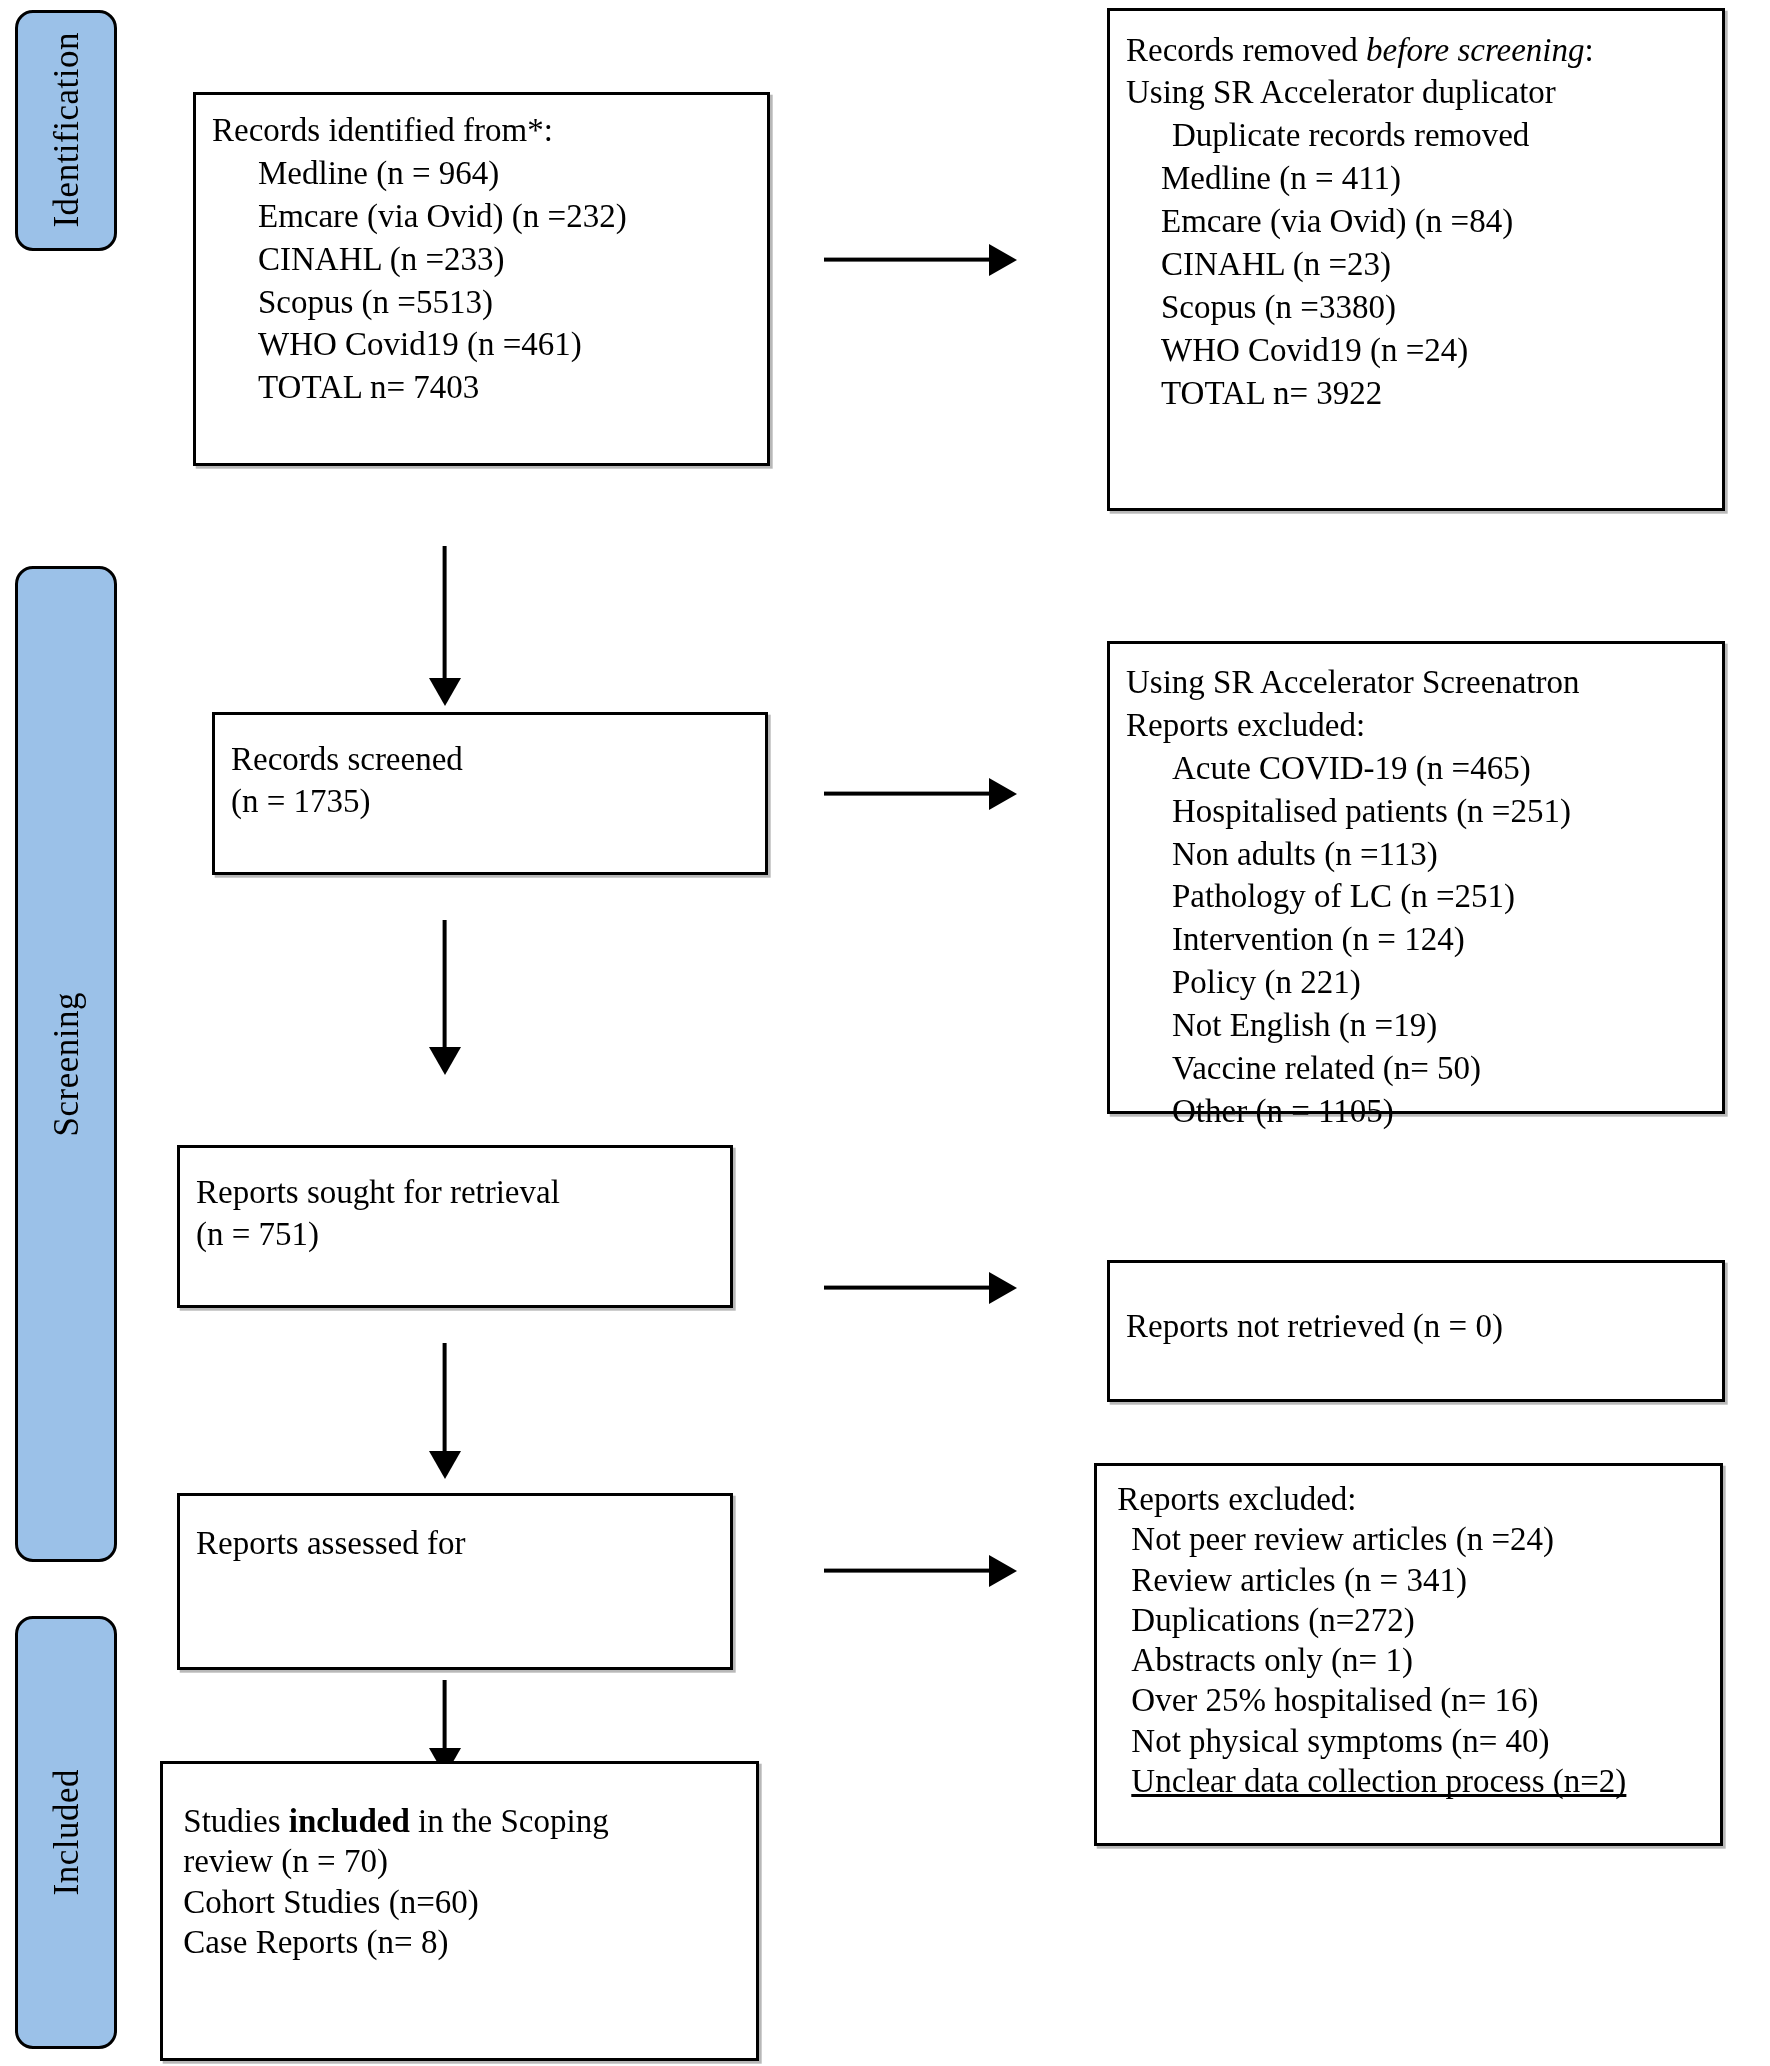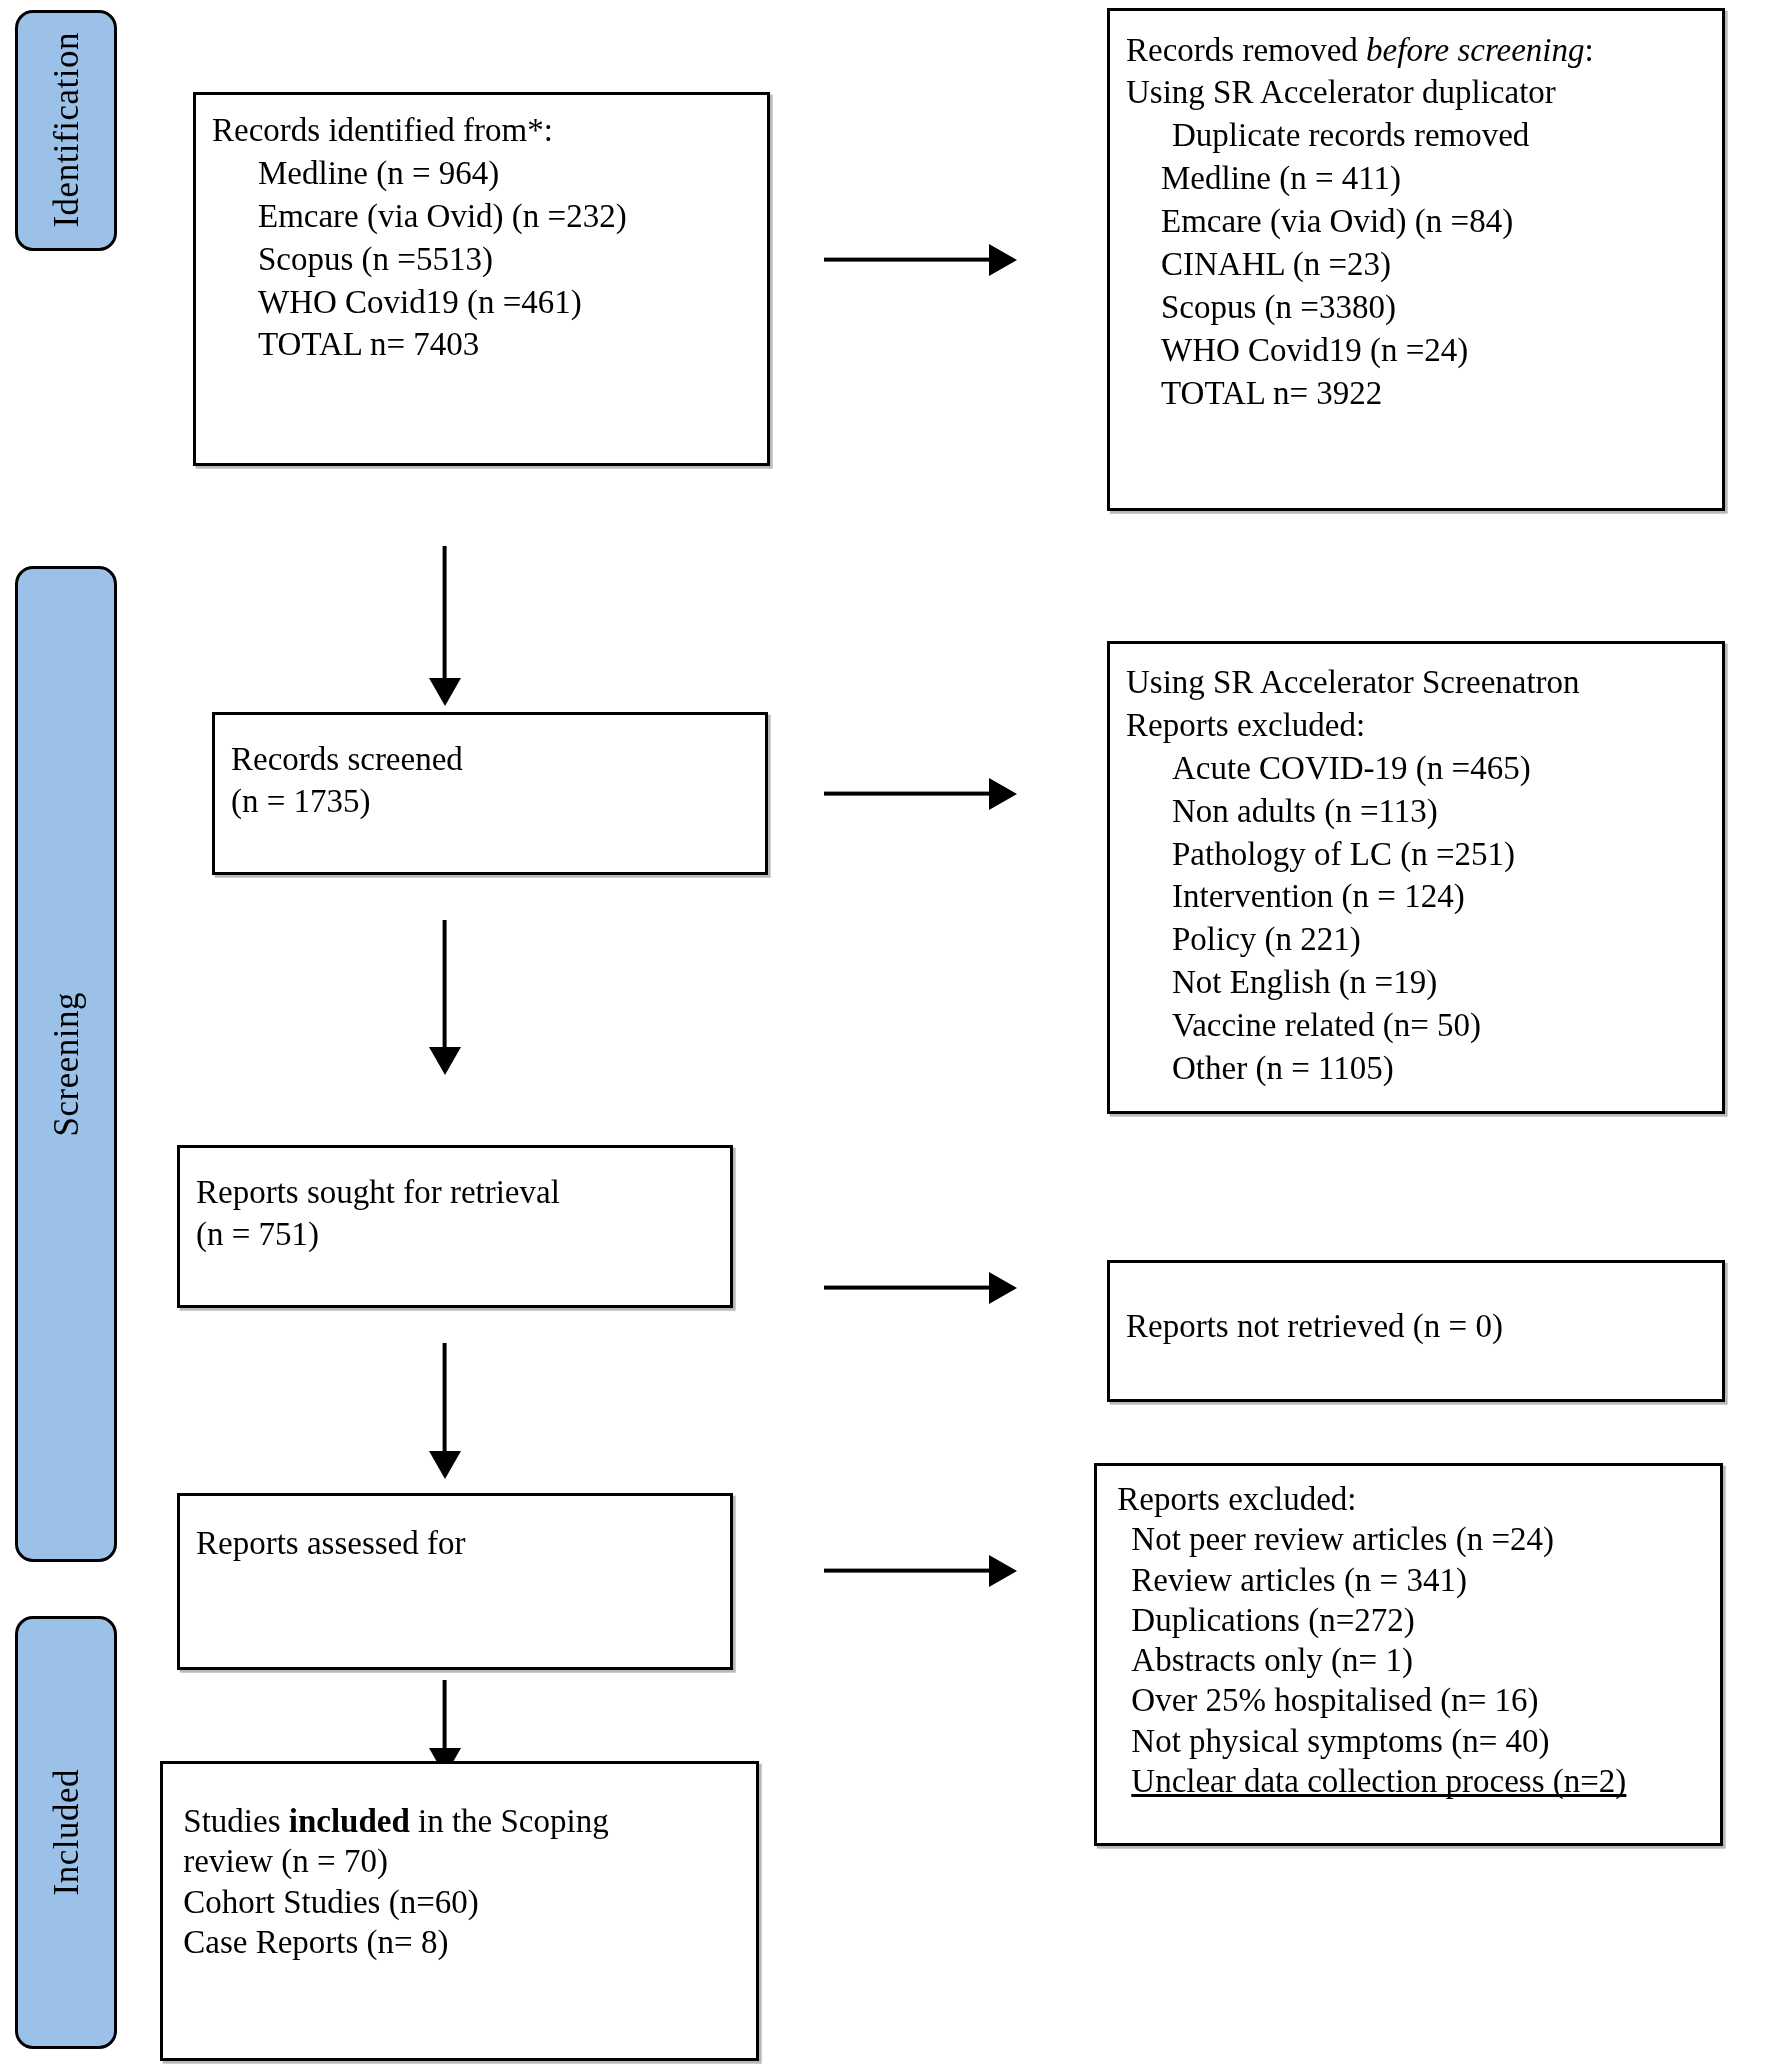--- a/index.html
+++ b/index.html
@@ -121,20 +121,21 @@
 
   <div class="phase" style="left:15px; top:1616px; width:102px; height:433px;">
     <span class="phase-label">Included</span>
   </div>
 
   <div class="fbox" style="left:193px; top:92px; width:577px; height:374px;">
     <div class="inner">
       <div class="line">Records identified from*:</div>
       <div class="line indent1">Medline (n = 964)</div>
       <div class="line indent1">Emcare (via Ovid) (n =232)</div>
+      <div class="line indent1">CINAHL (n =233)</div>
       <div class="line indent1">Scopus (n =5513)</div>
       <div class="line indent1">WHO Covid19 (n =461)</div>
       <div class="line indent1">TOTAL n= 7403</div>
     </div>
   </div>
 
   <div class="fbox" style="left:1107px; top:7.5px; width:618px; height:503px;">
     <div class="inner" style="padding-top:18px;">
       <div class="line">
         <span>Records removed </span><em class="it">before screening</em><span>:</span>
@@ -165,20 +166,21 @@
       <div class="line">Records screened</div>
       <div class="line">(n = 1735)</div>
     </div>
   </div>
 
   <div class="fbox" style="left:1107px; top:618px; width:618px; height:473px;margin-top:23px;">
     <div class="inner" style="padding-top:17px;">
       <div class="line">Using SR Accelerator Screenatron</div>
       <div class="line">Reports excluded:</div>
       <div class="line indent1">Acute COVID-19 (n =465)</div>
+      <div class="line indent1">Hospitalised patients (n =251)</div>
       <div class="line indent1">Non adults (n =113)</div>
       <div class="line indent1">Pathology of LC (n =251)</div>
       <div class="line indent1">Intervention (n = 124)</div>
       <div class="line indent1">Policy (n  221)</div>
       <div class="line indent1">Not English (n =19)</div>
       <div class="line indent1">Vaccine related (n= 50)</div>
       <div class="line indent1">Other (n = 1105)</div>
     </div>
   </div>
 

